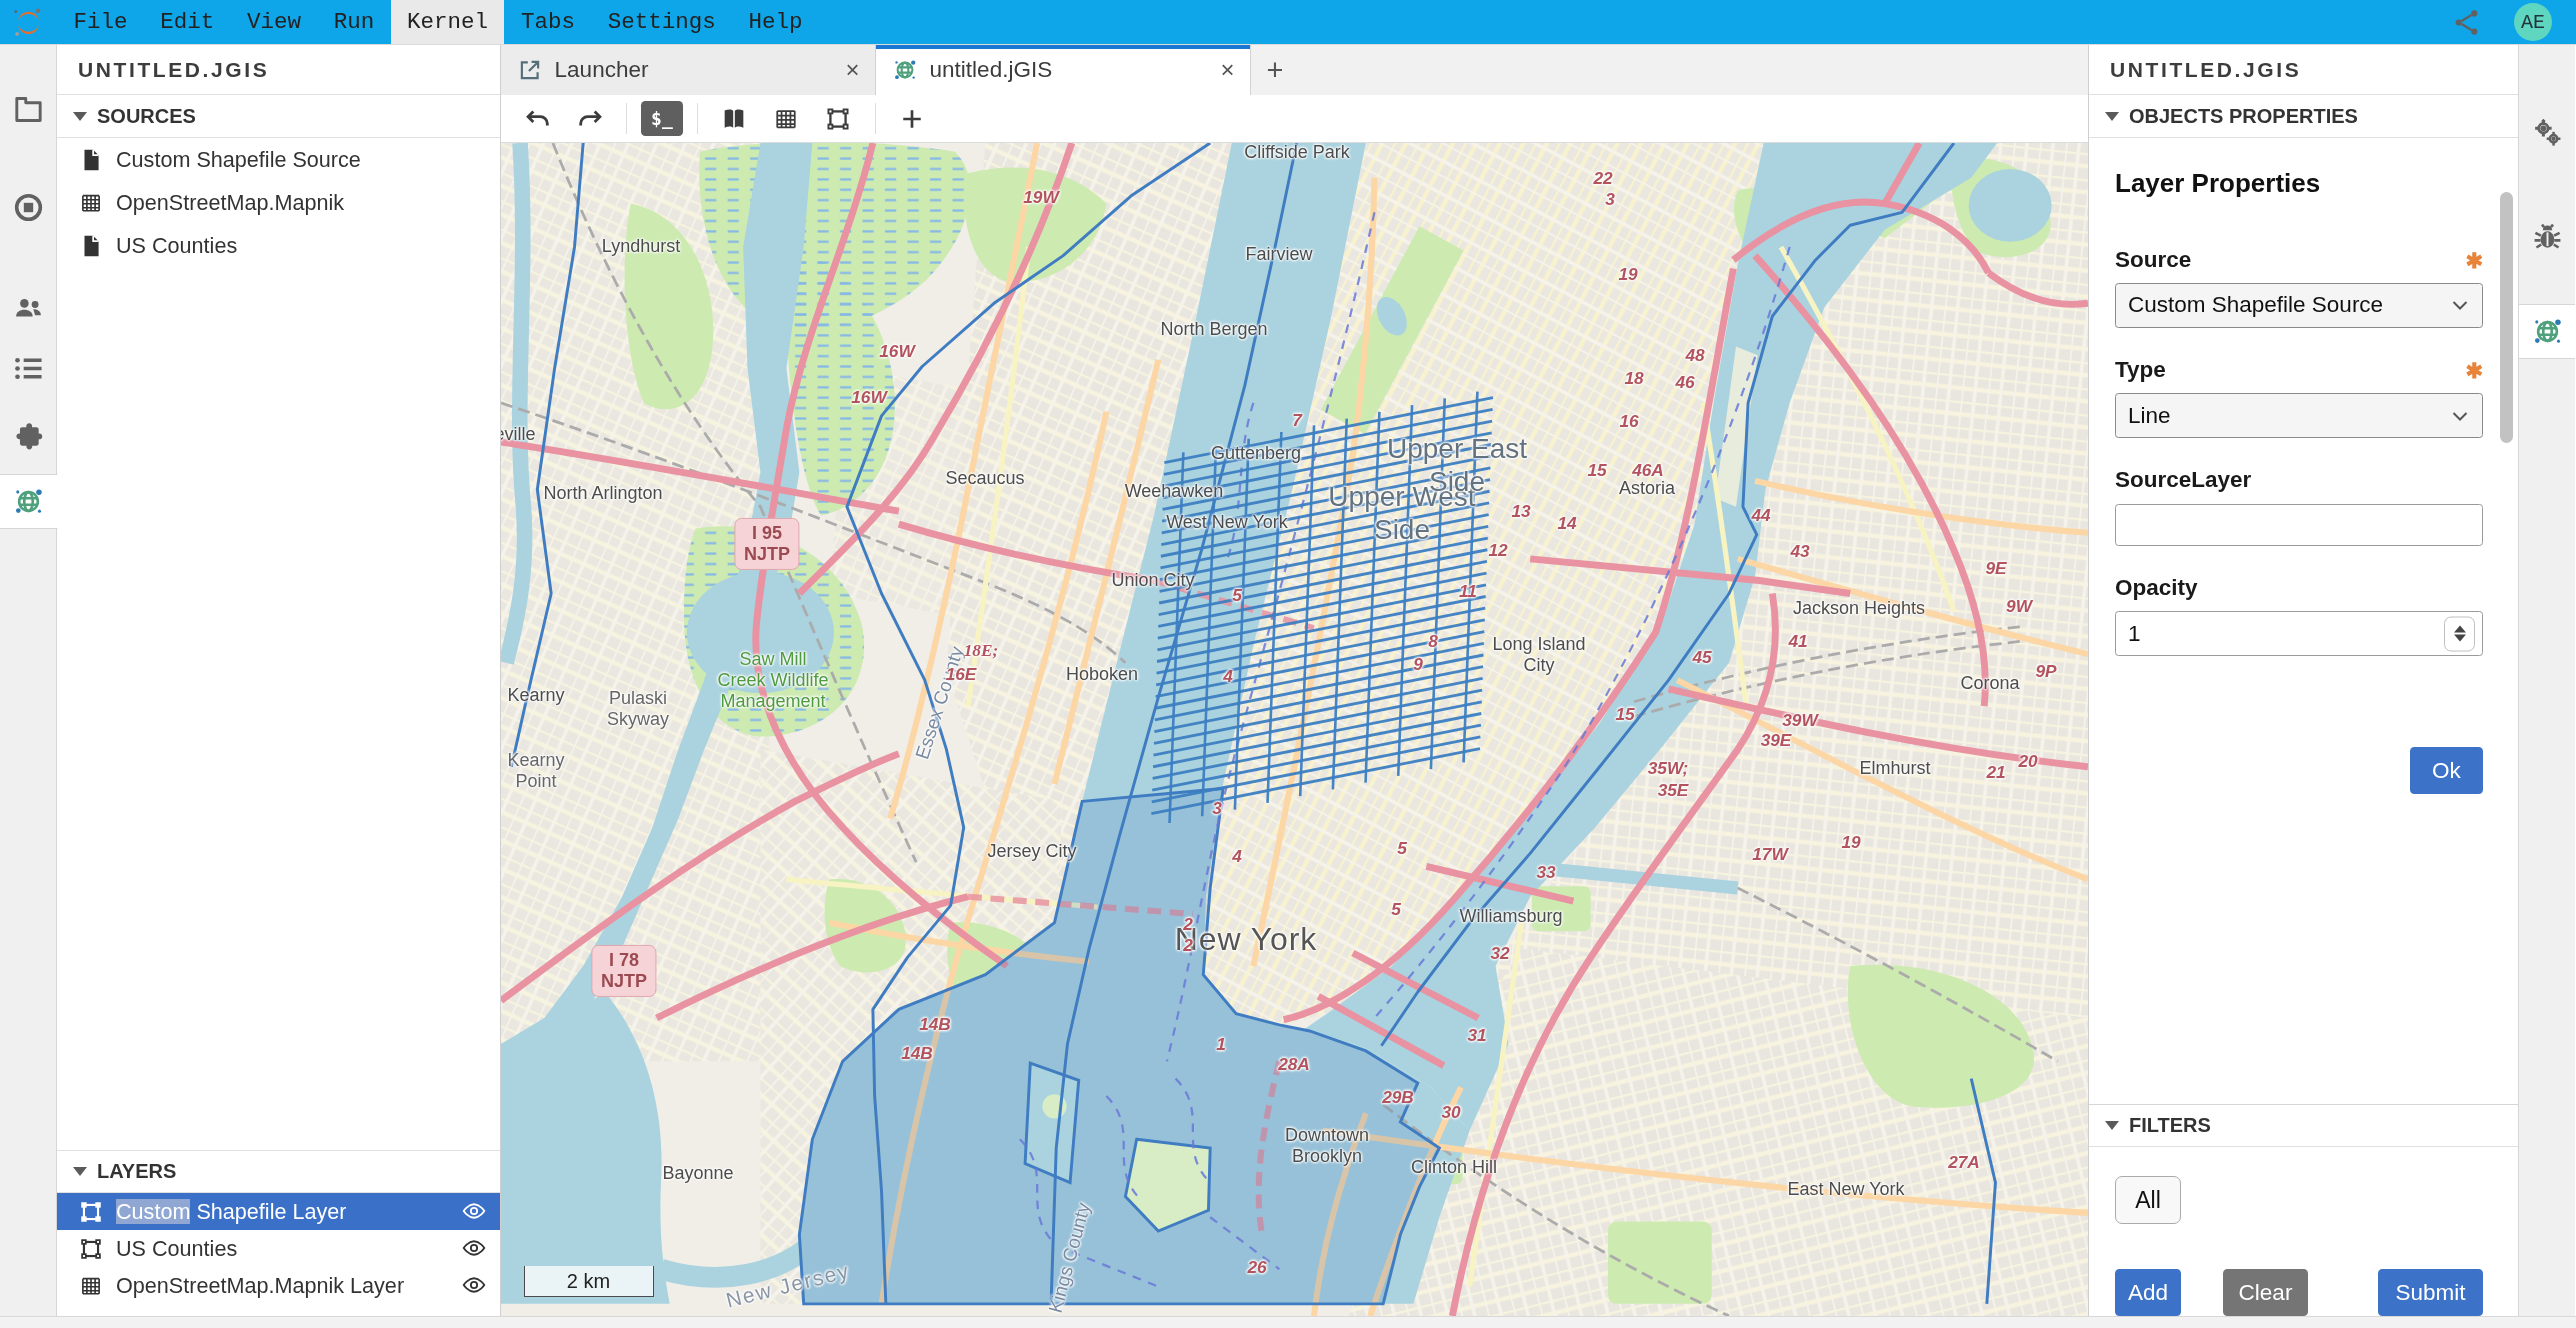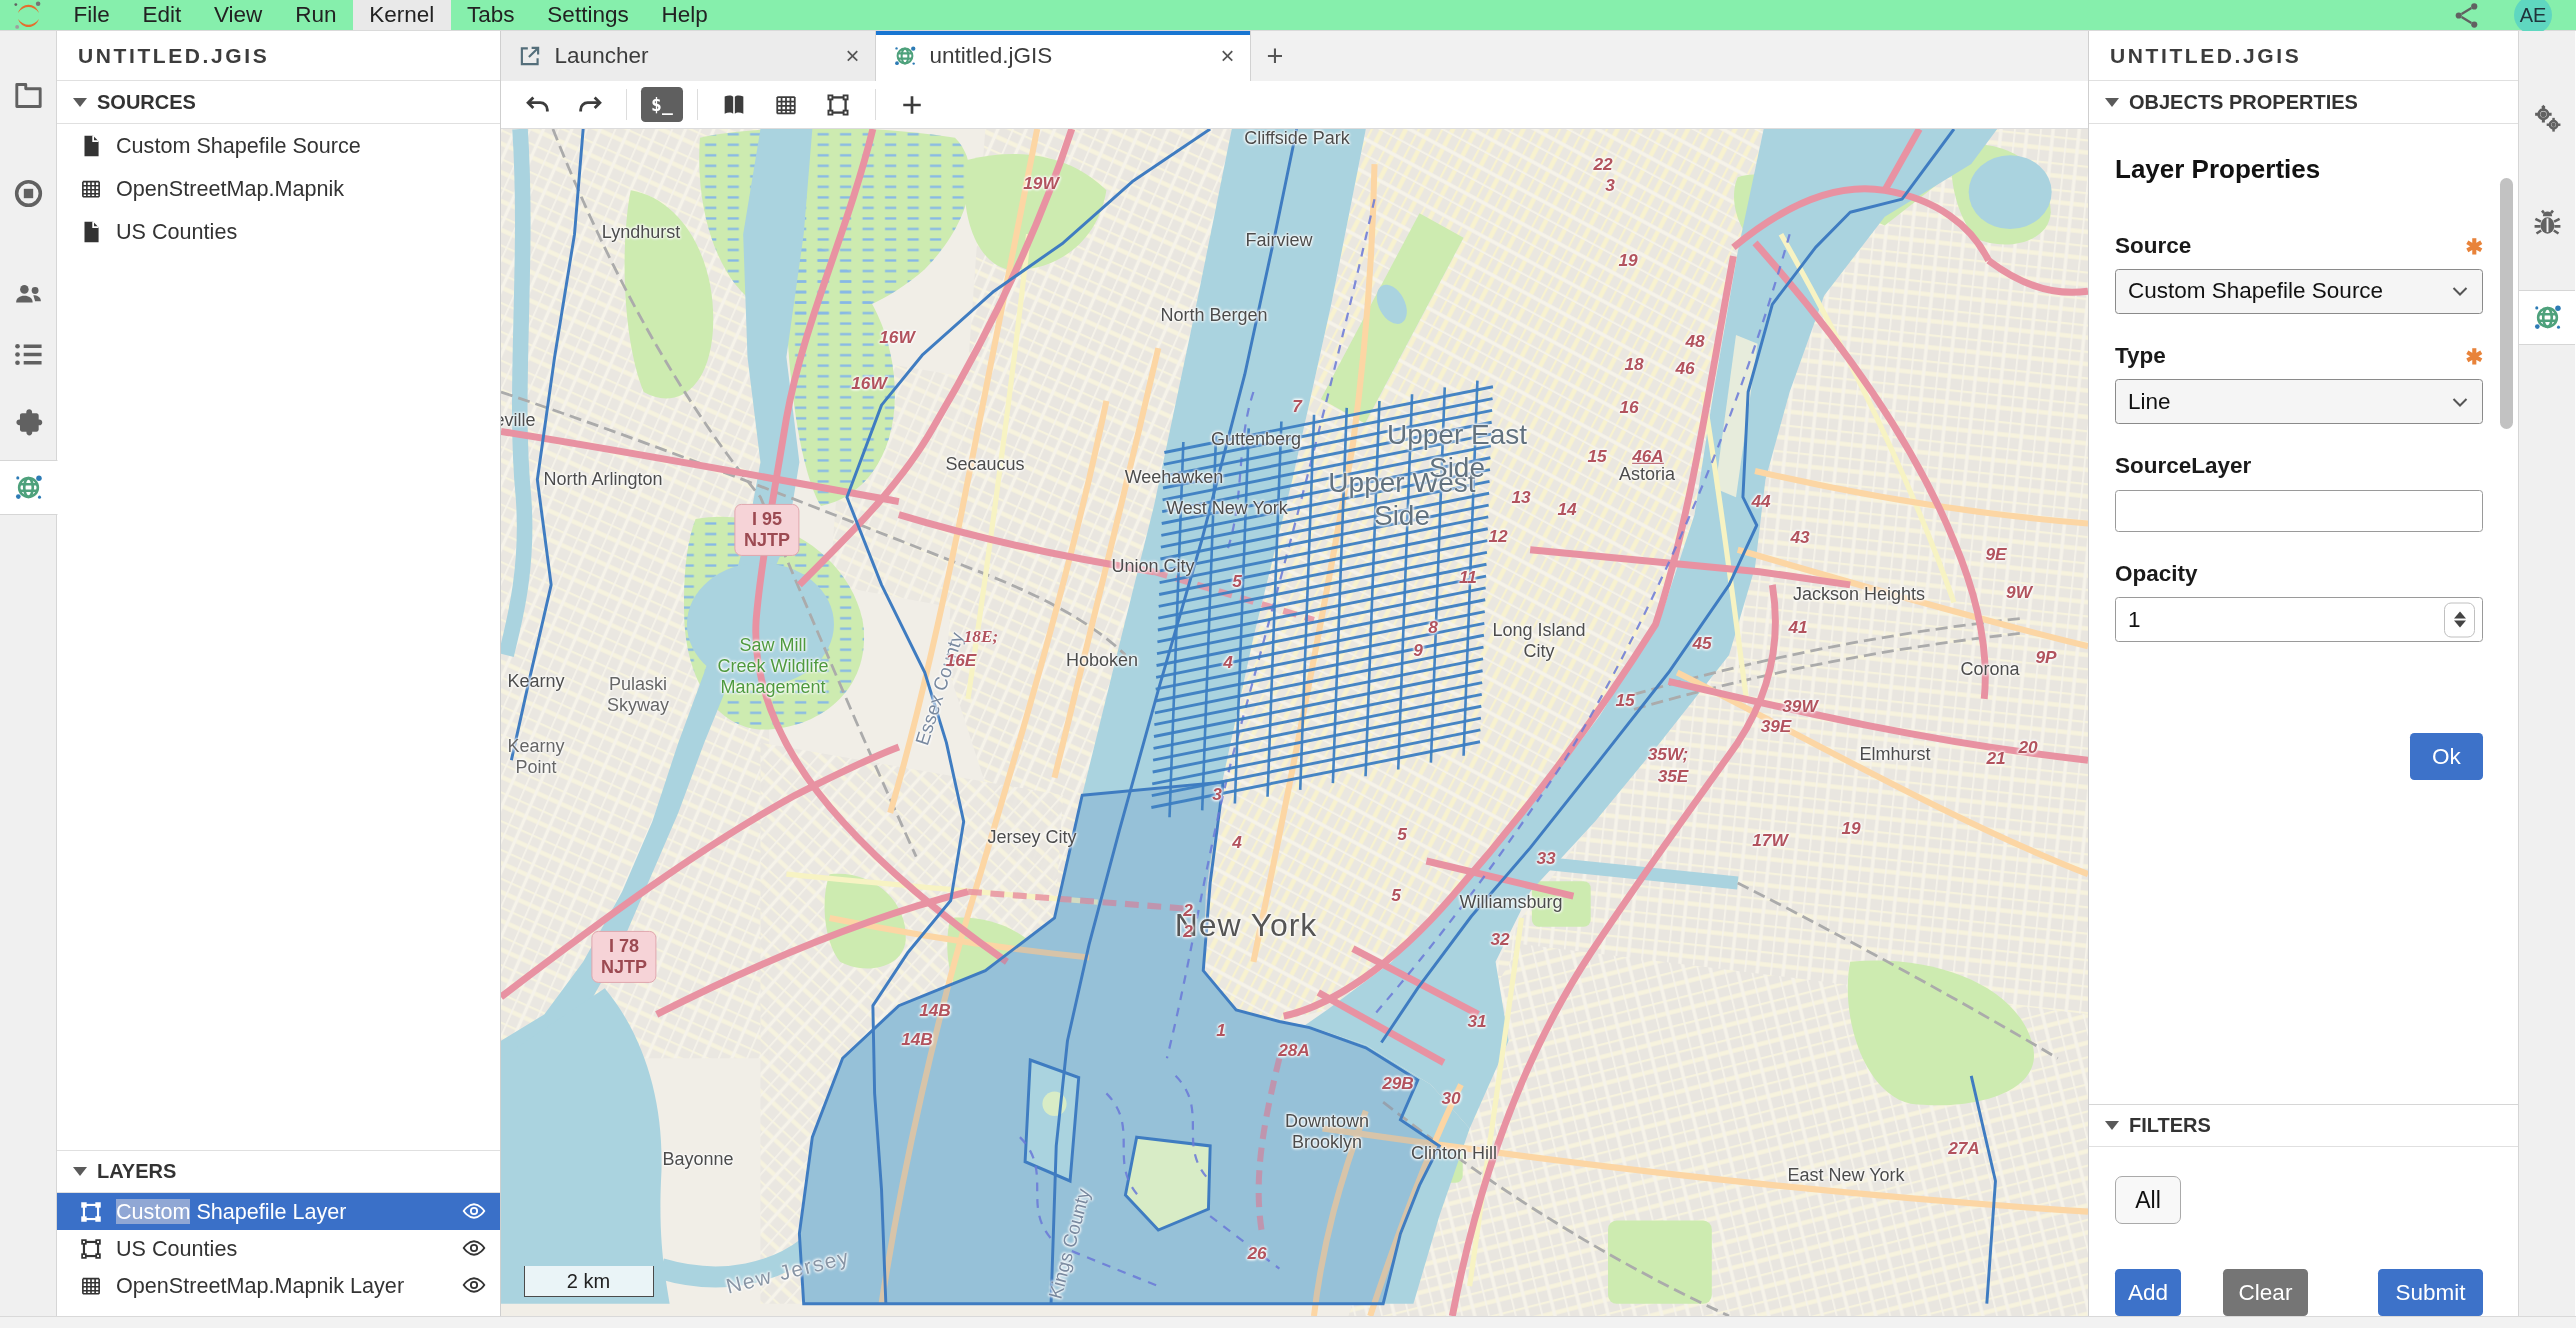--- a/index.html
+++ b/index.html
@@ -1,22 +1,22 @@
 <!DOCTYPE html>
 <html style="--accent: #1976d2; --selblue: #3a70c8; --selword: #90a7d4; --btnblue: #3d72c9; --orange: #e8833a; --avatar: #5fd7c0;font-size:14px"><head>
 <meta charset="utf-8">
 <style>
   * { margin:0; padding:0; box-sizing:border-box; }
   html,body { width:2576px; height:1328px; overflow:hidden;
     font-family:"Liberation Sans", sans-serif; background:#fff; color:#333; }
   #app { position:relative; width:2576px; height:1328px; display:flex; flex-direction:column; }
 
   
-  #menubar { height:31px; background:#86efac; border-bottom:0.9px solid #dadada;
-    display:flex; align-items:stretch; flex:none; }
+  #menubar { height:45px; background:#0ea5e9; border-bottom:0.9px solid #dadada;
+    display:flex; align-items:stretch; flex:none;font-family:Liberation Mono, monospace; }
   #jlogo { width:57px; display:flex; align-items:center; justify-content:center; }
   #menu-items { display:flex; align-items:stretch; }
   .menu-item { display:flex; align-items:center; padding:0 16.4px; font-size:22.5px; color:#222; cursor:default; }
   .menu-item.active { background:#e9e9e9; }
   #menubar-right { margin-left:auto; display:flex; align-items:center; gap:32px; padding-right:24px; }
   #share-icon { width:31px; height:31px; color:#616161; }
   #avatar { width:38px; height:38px; border-radius:50%; background:var(--avatar, #5fd7c0);
     display:flex; align-items:center; justify-content:center; font-size:20px; color:#20343c; font-weight:400; }
 
   
@@ -674,21 +674,21 @@
             <div class="mlbl shield" style="left: 540px; top: 54px;">19W</div>
             <div class="mlbl shield" style="left: 396px; top: 208px;">16W</div>
             <div class="mlbl shield" style="left: 368px; top: 254px;">16W</div>
             <div class="mlbl shield" style="left: 480px; top: 508px; font-family: Liberation Serif, serif;">18E;</div>
             <div class="mlbl shield" style="left: 460px; top: 531px;">16E</div>
             <div class="mlbl shield" style="left: 1102px; top: 35px;">22</div>
             <div class="mlbl shield" style="left: 1127px; top: 131px;">19</div>
             <div class="mlbl shield" style="left: 1133px; top: 235px;">18</div>
             <div class="mlbl shield" style="left: 1128px; top: 278px;">16</div>
             <div class="mlbl shield" style="left: 1096px; top: 327px;">15</div>
-            <div class="mlbl shield" style="left: 1147px; top: 327px; text-decoration: underline;">46A</div>
+            <div class="mlbl shield" style="left: 1147px; top: 327px;">46A</div>
             <div class="mlbl shield" style="left: 1194px; top: 212px;">48</div>
             <div class="mlbl shield" style="left: 1184px; top: 239px;">46</div>
             <div class="mlbl shield" style="left: 1066px; top: 380px;">14</div>
             <div class="mlbl shield" style="left: 796px; top: 277px;">7</div>
             <div class="mlbl shield" style="left: 736px; top: 452px;">5</div>
             <div class="mlbl shield" style="left: 727px; top: 533px;">4</div>
             <div class="mlbl shield" style="left: 1020px; top: 368px;">13</div>
             <div class="mlbl shield" style="left: 997px; top: 407px;">12</div>
             <div class="mlbl shield" style="left: 967px; top: 448px;">11</div>
             <div class="mlbl shield" style="left: 932px; top: 498px;">8</div>

